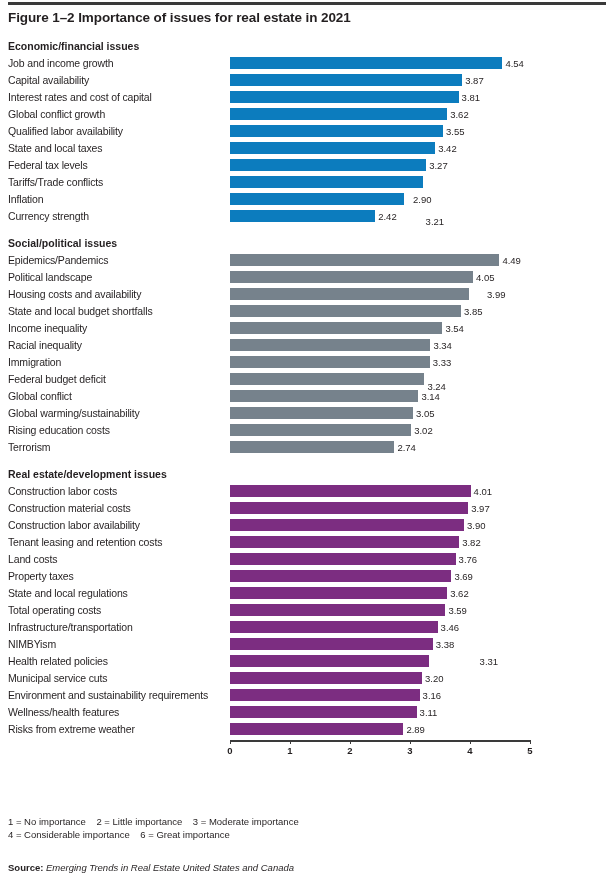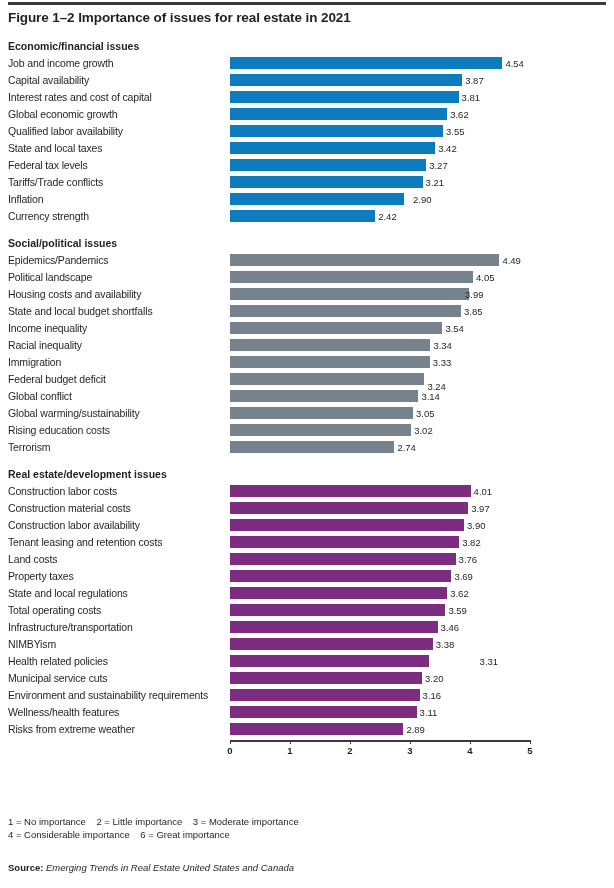--- a/index.html
+++ b/index.html
@@ -162,21 +162,21 @@
           </div>
         </div>
         <div class="row">
           <span class="row-label">Interest rates and cost of capital</span>
           <div class="bar-track">
             <div class="bar" style="width: 228.6px; background: rgb(12, 124, 190);"></div>
             <span class="bar-value" style="left: 228.6px;">3.81</span>
           </div>
         </div>
         <div class="row">
-          <span class="row-label">Global economic growth</span>
+          <span class="row-label">Global conflict growth</span>
           <div class="bar-track">
             <div class="bar" style="width: 217.2px; background: rgb(12, 124, 190);"></div>
             <span class="bar-value" style="left: 217.2px;">3.62</span>
           </div>
         </div>
         <div class="row">
           <span class="row-label">Qualified labor availability</span>
           <div class="bar-track">
             <div class="bar" style="width: 213px; background: rgb(12, 124, 190);"></div>
             <span class="bar-value" style="left: 213px;">3.55</span>
@@ -193,21 +193,21 @@
           <span class="row-label">Federal tax levels</span>
           <div class="bar-track">
             <div class="bar" style="width: 196.2px; background: rgb(12, 124, 190);"></div>
             <span class="bar-value" style="left: 196.2px;">3.27</span>
           </div>
         </div>
         <div class="row">
           <span class="row-label">Tariffs/Trade conflicts</span>
           <div class="bar-track">
             <div class="bar" style="width: 192.6px; background: rgb(12, 124, 190);"></div>
-            <span class="bar-value" style="left: 192.6px;">3.21</span>
+            <span class="bar-value" style="left: 192.6px; margin-top: 39px;">3.21</span>
           </div>
         </div>
         <div class="row">
           <span class="row-label">Inflation</span>
           <div class="bar-track">
             <div class="bar" style="width: 174px; background: rgb(12, 124, 190);"></div>
             <span class="bar-value" style="left: 180px;">2.90</span>
           </div>
         </div>
         <div class="row">
@@ -232,21 +232,21 @@
           <span class="row-label">Political landscape</span>
           <div class="bar-track">
             <div class="bar" style="width: 243px; background: rgb(118, 130, 140);"></div>
             <span class="bar-value" style="left: 243px;">4.05</span>
           </div>
         </div>
         <div class="row">
           <span class="row-label">Housing costs and availability</span>
           <div class="bar-track">
             <div class="bar" style="width: 239.4px; background: rgb(118, 130, 140);"></div>
-            <span class="bar-value" style="left: 232px;">3.99</span>
+            <span class="bar-value" style="left: 254px;">3.99</span>
           </div>
         </div>
         <div class="row">
           <span class="row-label">State and local budget shortfalls</span>
           <div class="bar-track">
             <div class="bar" style="width: 231px; background: rgb(118, 130, 140);"></div>
             <span class="bar-value" style="left: 231px;">3.85</span>
           </div>
         </div>
         <div class="row">

